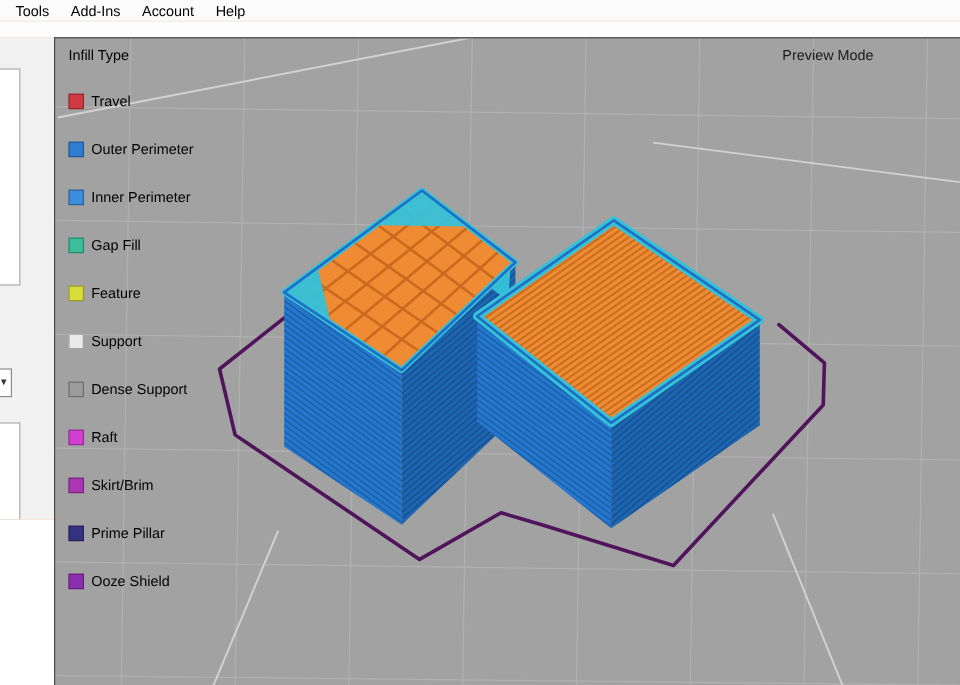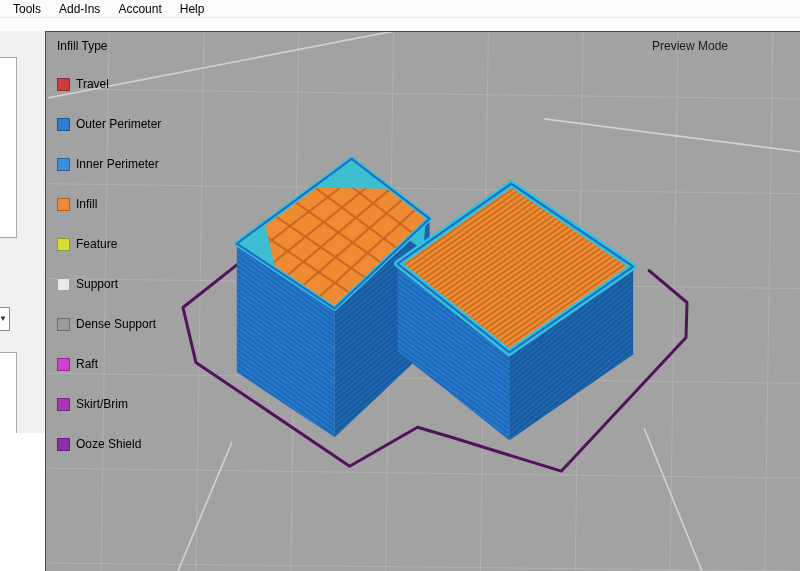--- a/index.html
+++ b/index.html
@@ -144,22 +144,22 @@
       </div>
       <div class="legend-item">
         <span class="swatch" style="background: rgb(46, 125, 209);"></span>
         <span>Outer Perimeter</span>
       </div>
       <div class="legend-item">
         <span class="swatch" style="background: rgb(60, 142, 220);"></span>
         <span>Inner Perimeter</span>
       </div>
       <div class="legend-item">
-        <span class="swatch" style="background: rgb(240, 140, 56);"></span>
-        <span>Infill</span>
+        <span class="swatch" style="background: rgb(59, 191, 154);"></span>
+        <span>Gap Fill</span>
       </div>
       <div class="legend-item">
         <span class="swatch" style="background: rgb(217, 221, 58);"></span>
         <span>Feature</span>
       </div>
       <div class="legend-item">
         <span class="swatch" style="background: rgb(233, 233, 233);"></span>
         <span>Support</span>
       </div>
       <div class="legend-item">
@@ -168,20 +168,24 @@
       </div>
       <div class="legend-item">
         <span class="swatch" style="background: rgb(210, 62, 210);"></span>
         <span>Raft</span>
       </div>
       <div class="legend-item">
         <span class="swatch" style="background: rgb(170, 54, 180);"></span>
         <span>Skirt/Brim</span>
       </div>
       <div class="legend-item">
+        <span class="swatch" style="background: rgb(52, 50, 126);"></span>
+        <span>Prime Pillar</span>
+      </div>
+      <div class="legend-item">
         <span class="swatch" style="background: rgb(140, 47, 174);"></span>
         <span>Ooze Shield</span>
       </div>
     </div>
 
     <div class="mode-label">Preview Mode</div>
   </div>
 
 </div>
 

